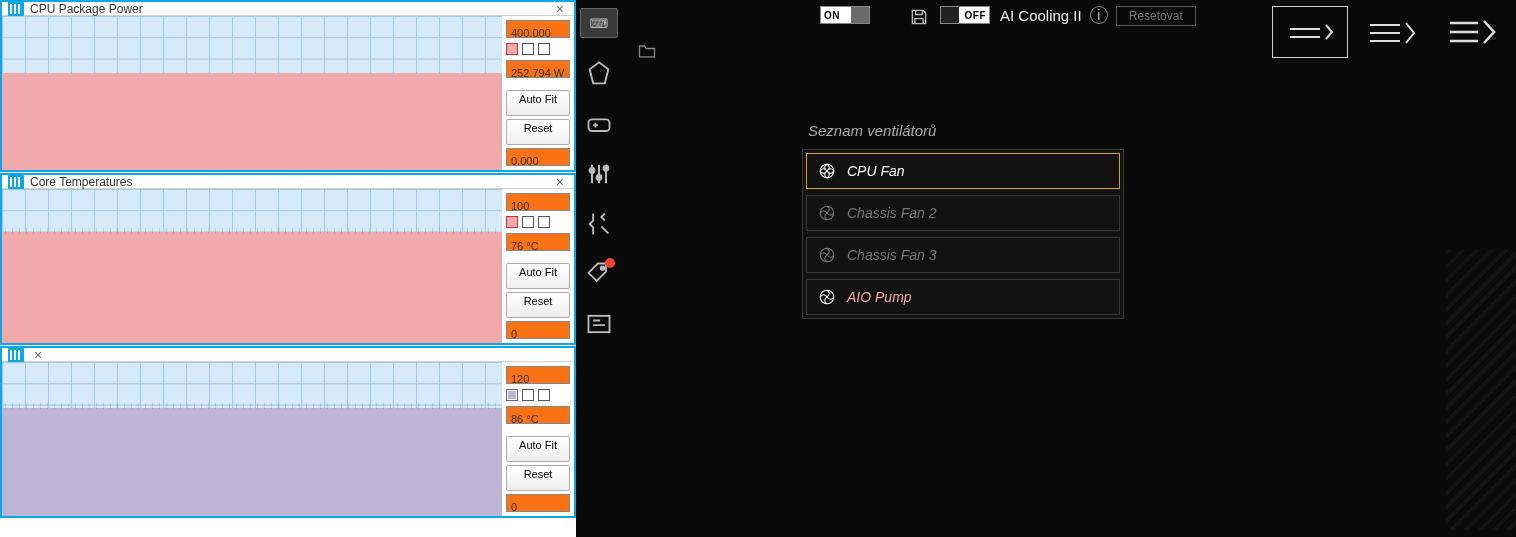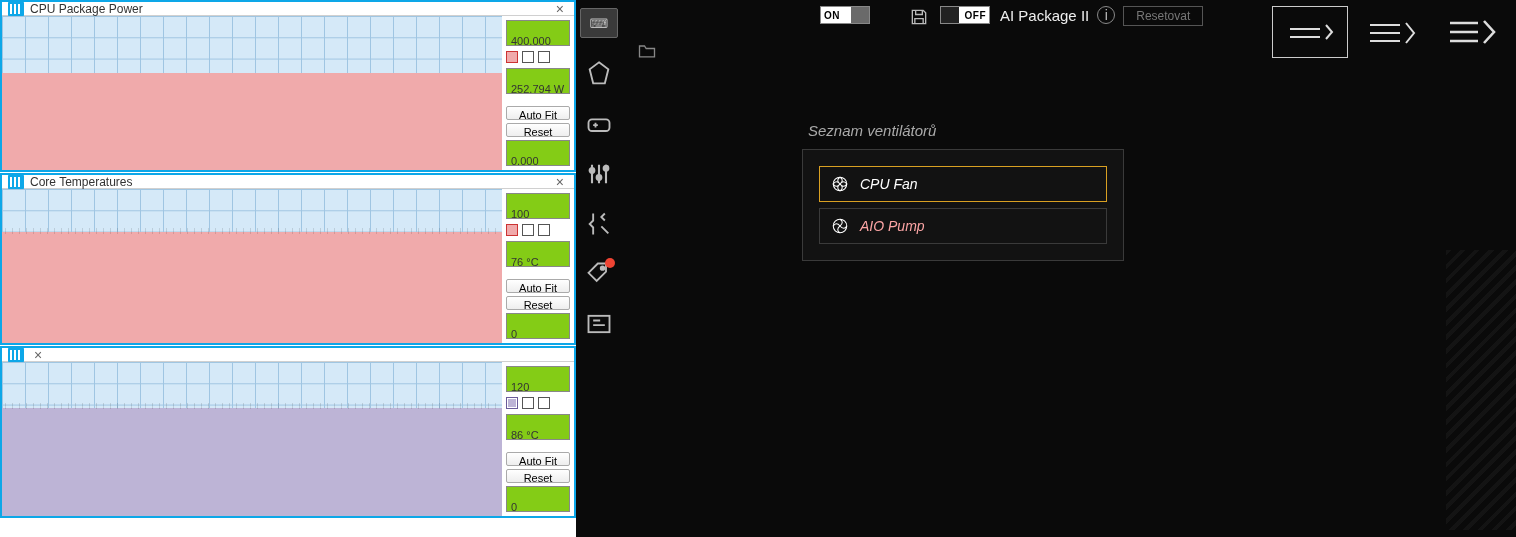--- a/index.html
+++ b/index.html
@@ -16,26 +16,26 @@
 .hw-close { font-size:14px; color:#666; cursor:pointer; padding:0 4px; }
 .hw-body { display:flex; height:154px; }
 .hw-graph { flex:1; position:relative; background:#d5e9f8;
   background-image:linear-gradient(#9fc5e2 1px,transparent 1px),linear-gradient(90deg,#9fc5e2 1px,transparent 1px);
   background-size:23px 21.3px; overflow:hidden; }
 .hw-fill { position:absolute; left:0; right:0; bottom:0; background:#f0aaab; }
 .hw-fill.purple { background:#bdb4d6; }
 .hw-noise { position:absolute; left:0; right:0; height:6px; bottom:0;
   background:repeating-linear-gradient(90deg,transparent 0 3px,rgba(0,0,0,.4) 3px 4px,transparent 4px 7px); opacity:.3; }
 .hw-side { width:72px; padding:4px; display:flex; flex-direction:column; gap:3px; }
-.hw-box { border:1px solid #888; background:#84cc16; font-size:11px; height:18px; line-height:16px; padding:12px 4px; color:#333; }
+.hw-box { border:1px solid #888; background:#f97316; font-size:11px; height:18px; line-height:16px; padding:4px 4px; color:#333; }
 .hw-swatches { display:flex; gap:4px; padding:2px 0; }
 .hw-sw { width:12px; height:12px; border:1px solid #555; background:#fff; }
 .hw-sw.red { background:#f0aaab; border-color:#c33; }
 .hw-sw.purple { background:#bdb4d6; border-color:#6a5a99; box-shadow:inset 0 0 0 1px #fff; }
-.hw-btn { height:14px; font-size:11px; text-align:center; border:1px solid #aaa; background:linear-gradient(#fff,#eee); border-radius:2px; cursor:pointer; line-height:17px; }
+.hw-btn { height:26px; font-size:11px; text-align:center; border:1px solid #aaa; background:linear-gradient(#fff,#eee); border-radius:2px; cursor:pointer; line-height:17px; }
 
 
 .ac-col { flex:1; height:537px; background:#0a0a0a; color:#ddd; display:flex; flex-direction:column; position:relative; }
 .ac-top { height:62px; display:flex; align-items:flex-start; padding:6px 4px 0 10px; gap:8px; }
 .ac-nav { width:46px; height:537px; position:absolute; left:0; top:0; display:flex; flex-direction:column; align-items:center; gap:22px; padding-top:8px; }
 .ac-nav-it { width:28px; height:28px; color:#bbb; cursor:pointer; font-size:20px; display:flex; align-items:center; justify-content:center; position:relative; }
 .ac-nav-it.kb { width:38px; height:30px; border:1px solid #666; background:#3a3a3a; font-size:13px; border-radius:2px; }
 .ac-nav-it.badge::after { content:""; position:absolute; top:-2px; right:-2px; width:10px; height:10px; background:#e43; border-radius:50%; font-size:7px; }
 .ac-main { margin-left:46px; flex:1; display:flex; flex-direction:column; }
 
@@ -51,21 +51,21 @@
 .ac-feature-t { font-size:15px; color:#eee; }
 .ac-info { font-size:14px; color:#bbb; border:1px solid #888; border-radius:50%; width:18px; height:18px; display:flex; align-items:center; justify-content:center; }
 .ac-reset { border:1px solid #555; color:#777; font-size:12px; padding:2px 12px; background:transparent; }
 .ac-presets { margin-left:auto; display:flex; gap:6px; }
 .ac-preset { width:76px; height:52px; display:flex; align-items:center; justify-content:center; color:#ccc; font-size:30px; }
 .ac-preset.sel { border:1px solid #ccc; }
 
 .ac-lower { flex:1; display:flex; padding-left:180px; padding-top:60px; }
 .fan-col { width:322px;font-style:italic; }
 .fan-title { font-size:15px; color:#aaa; margin:0 0 10px 6px; }
-.fan-list { border:1px solid #3a3a3a; padding:16px; display:flex; flex-direction:column; gap:6px; background:#121212; }
+.fan-list { border:1px solid #3a3a3a; padding:3px; display:flex; flex-direction:column; gap:6px; background:#121212; }
 .fan-item { height:36px; border:1px solid #3a3a3a; display:flex; align-items:center; gap:10px; padding:0 10px; color:#777; font-size:14px; cursor:pointer; }
 .fan-item.on { color:#fca5a5; }
 .fan-item.sel { border:1px solid #d9a022; color:#fff; }
 .fan-ico { width:20px; height:20px; display:inline-flex; align-items:center; justify-content:center; }
 .fan-ico svg { width:18px; height:18px; }
 .stripes { position:absolute; right:0; top:250px; width:70px; height:280px;
   background:repeating-linear-gradient(135deg,#1a1a1a 0 4px,#0a0a0a 4px 10px); opacity:.6; }
 
 .top-row2 { position:absolute; left:58px; top:40px; display:flex; gap:8px; }
 </style>
@@ -212,21 +212,21 @@
           <svg viewBox="0 0 24 24" width="20" height="20" stroke="#bbb" fill="none" stroke-width="1.6">
             <path d="M4 4h13l3 3v13H4z"></path>
             <path d="M8 4v5h8V4M7 20v-6h10v6"></path>
           </svg>
         </span>
       <div class="ac-feature">
         <div class="ac-toggle off">
             <span class="dark ld" style="background:#222"></span>
             <span class="lab">OFF</span>
           </div>
-        <span class="ac-feature-t">AI Package II</span>
+        <span class="ac-feature-t">AI Cooling II</span>
       </div>
       <span class="ac-info">i</span>
       <button class="ac-reset">Resetovat</button>
 
       <div class="ac-presets">
         <div class="ac-preset sel">
             <svg width="48" height="30" viewBox="0 0 48 30" stroke="#ddd" fill="none" stroke-width="2">
               <path d="M4 12h30M4 20h30M40 8l6 7-6 7"></path>
             </svg>
           </div>
@@ -257,20 +257,38 @@
         <div class="fan-list">
           <div class="fan-item sel on">
             <span class="fan-ico">
                 <svg viewBox="0 0 24 24" stroke="#fff" fill="none" stroke-width="1.4">
                   <circle cx="12" cy="12" r="9"></circle>
                   <path d="M12 3c4 2 4 6 0 9-4-3-4-7 0-9zM21 12c-2 4-6 4-9 0 3-4 7-4 9 0zM12 21c-4-2-4-6 0-9 4 3 4 7 0 9zM3 12c2-4 6-4 9 0-3 4-7 4-9 0z"></path>
                 </svg>
               </span>
             <span>CPU Fan</span>
           </div>
+          <div class="fan-item">
+            <span class="fan-ico">
+                <svg viewBox="0 0 24 24" stroke="#777" fill="none" stroke-width="1.4">
+                  <circle cx="12" cy="12" r="9"></circle>
+                  <path d="M12 3c4 2 4 6 0 9M21 12c-2 4-6 4-9 0M12 21c-4-2-4-6 0-9M3 12c2-4 6-4 9 0"></path>
+                </svg>
+              </span>
+            <span>Chassis Fan 2</span>
+          </div>
+          <div class="fan-item">
+            <span class="fan-ico">
+                <svg viewBox="0 0 24 24" stroke="#777" fill="none" stroke-width="1.4">
+                  <circle cx="12" cy="12" r="9"></circle>
+                  <path d="M12 3c4 2 4 6 0 9M21 12c-2 4-6 4-9 0M12 21c-4-2-4-6 0-9M3 12c2-4 6-4 9 0"></path>
+                </svg>
+              </span>
+            <span>Chassis Fan 3</span>
+          </div>
           <div class="fan-item on">
             <span class="fan-ico">
                 <svg viewBox="0 0 24 24" stroke="#fff" fill="none" stroke-width="1.4">
                   <circle cx="12" cy="12" r="9"></circle>
                   <path d="M12 3c4 2 4 6 0 9M21 12c-2 4-6 4-9 0M12 21c-4-2-4-6 0-9M3 12c2-4 6-4 9 0"></path>
                 </svg>
               </span>
             <span>AIO Pump</span>
           </div>
         </div>

